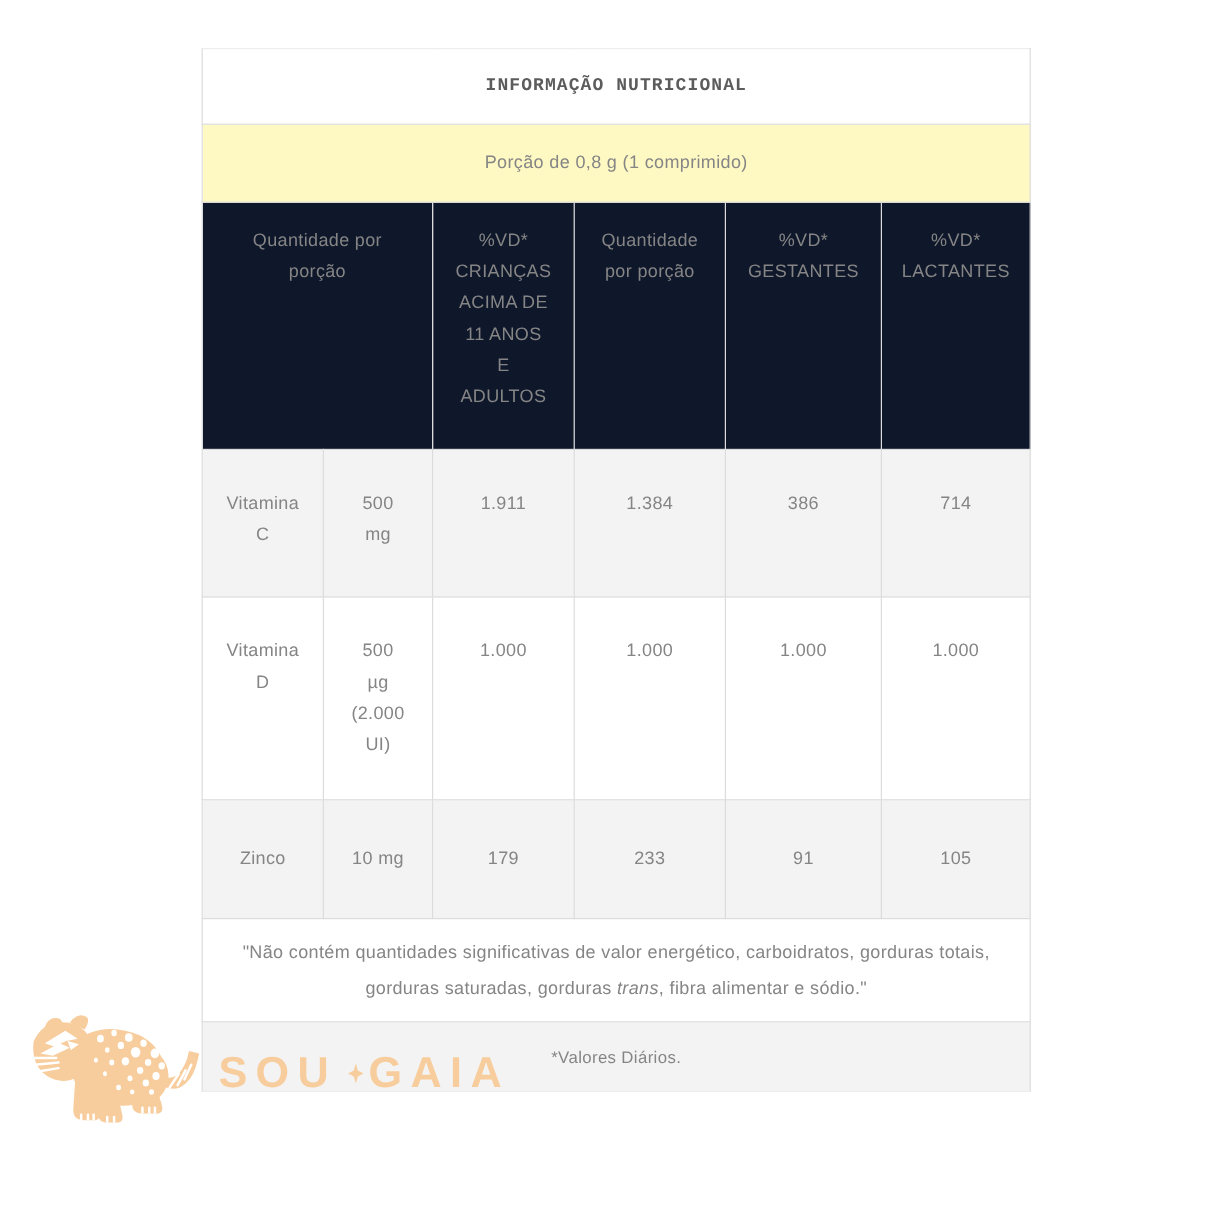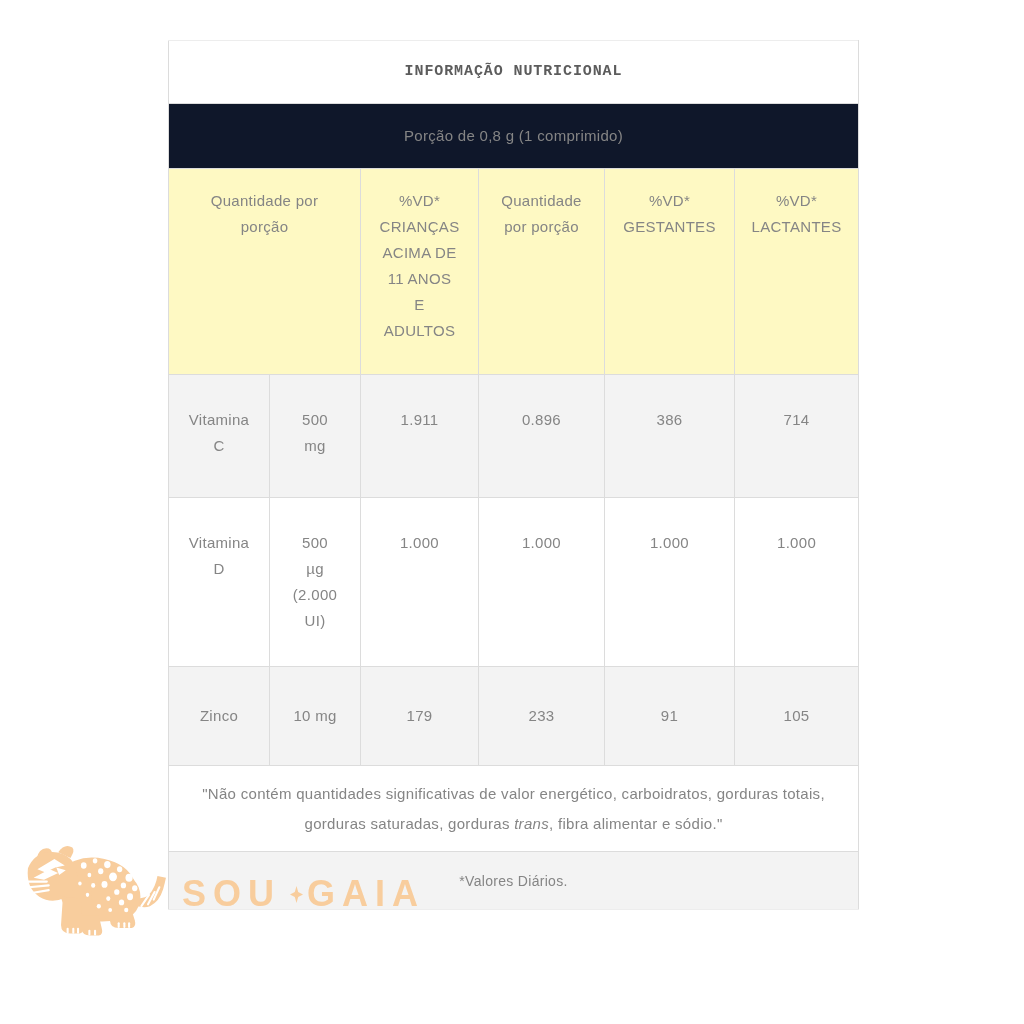--- a/index.html
+++ b/index.html
@@ -36,27 +36,27 @@
     font-weight: bold;
     color: #5c5c5c;
     letter-spacing: 0.9px;
     background: #ffffff;
     border-top-color: #ededed;
     font-family: Liberation Mono, monospace;
   }
   tr.serving-row td {
     height: 64px;
     vertical-align: middle;
-    background: #0f172a;
+    background: #fef9c3;
     margin-left: 42px;
   }
   tr.cols-row th {
     height: 186px;
     padding-top: 19px;
-    background: #fef9c3;
+    background: #0f172a;
     white-space: pre-line;
   }
   tr.data-row td { white-space: pre-line; padding-top: 32px; }
   tr.row-odd td  { background: #f3f3f3; }
   tr.row-even td { background: #ffffff; }
   tr.r1 td { height: 90px; }
   tr.r2 td { height: 136px; }
   tr.r3 td { height: 62px; padding-top: 36px; }
   tr.note-row td {
     height: 85px;
@@ -131,21 +131,21 @@
 GESTANTES</th>
       <th>%VD*
 LACTANTES</th>
     </tr>
     <tr class="data-row row-odd r1">
       <td>Vitamina
 C</td>
       <td>500
 mg</td>
       <td>1.911</td>
-      <td>0.896</td>
+      <td>1.384</td>
       <td>386</td>
       <td>714</td>
     </tr>
     <tr class="data-row row-even r2">
       <td>Vitamina
 D</td>
       <td>500
 µg
 (2.000
 UI)</td>

